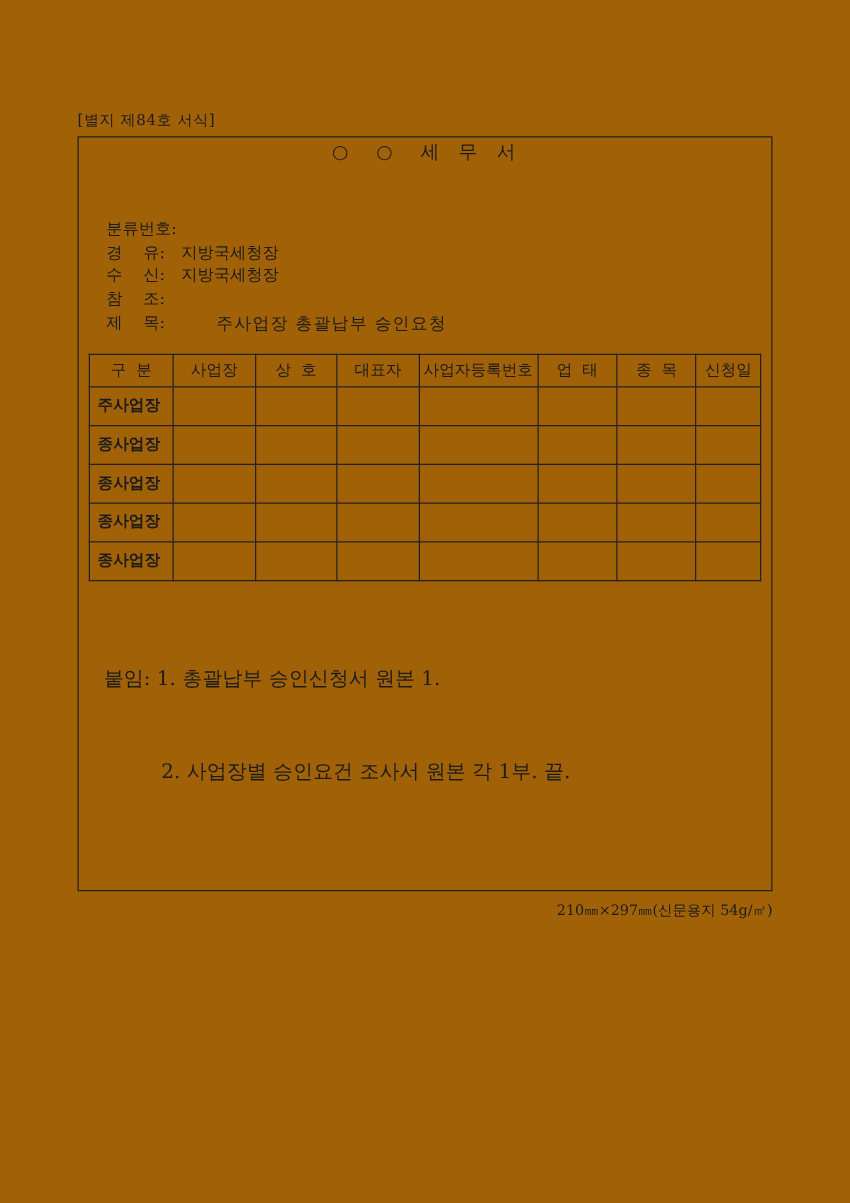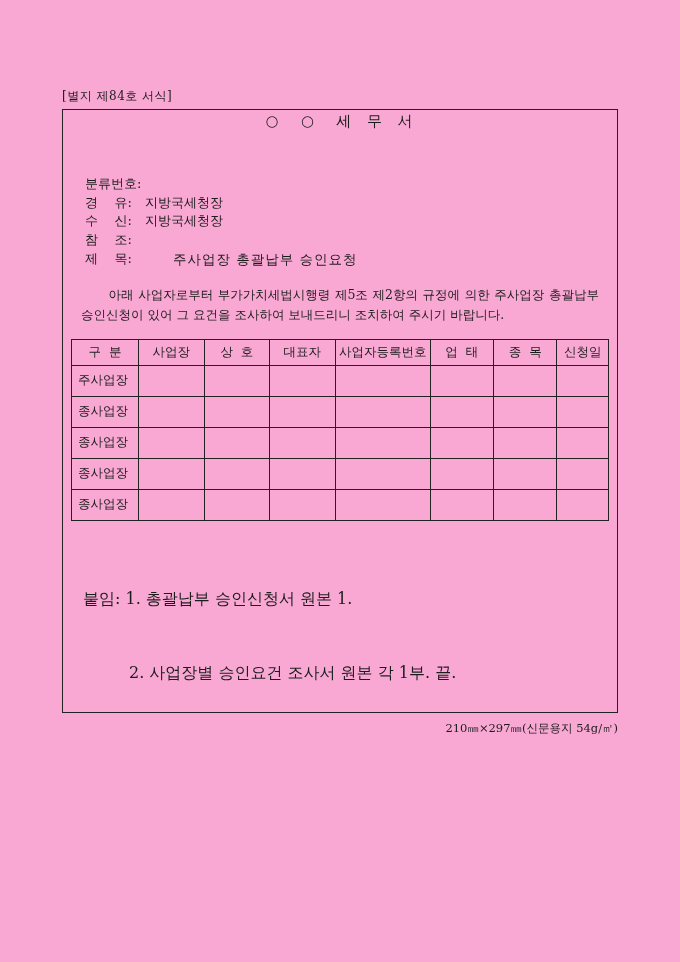--- a/index.html
+++ b/index.html
@@ -1,20 +1,20 @@
 <!DOCTYPE html>
 <html><head>
 <meta charset="utf-8">
 <style>
   * { margin: 0; padding: 0; box-sizing: border-box; }
   html, body { background: #ffffff; }
   .page {
     width: 680px;
     height: 962px;
-    background: #f9a8d4;
+    background: #a16207;
     color: #1c1c1c;
     font-family: "DejaVu Serif", "Liberation Serif", serif;
     position: relative;
     padding: 88px 62px 0 62px;
   }
   .form-label {
     font-size: 12px;
     margin-bottom: 4px;
     letter-spacing: 0.5px;
   }
@@ -51,21 +51,21 @@
     text-align: justify;
     word-break: keep-all;
   }
   .doc-table {
     width: calc(100% - 16px);
     margin: 14px 8px 0 8px;
     border-collapse: collapse;
     table-layout: fixed;
     font-size: 12.5px;
   }
-  .doc-table th, .doc-table td { border: 1px solid #222; }
+  .doc-table th, .doc-table td { border: 1px solid #222; font-weight: bold; }
   .doc-table th {
     font-weight: normal;
     height: 26px;
     text-align: center;
     white-space: pre;
     overflow: hidden;
   }
   .doc-table td { height: 31px; }
   .doc-table td.cat { padding-left: 6px; text-align: left; white-space: pre; }
   .attachments {
@@ -115,21 +115,20 @@
       <div class="field-row">
         <span class="field-label">참    조:</span>
         <span class="field-value"></span>
       </div>
       <div class="field-row subject">
         <span class="field-label">제    목:</span>
         <span class="field-value">주사업장 총괄납부 승인요청</span>
       </div>
     </div>
 
-    <p class="body-text">아래 사업자로부터 부가가치세법시행령 제5조 제2항의 규정에 의한 주사업장 총괄납부 승인신청이 있어 그 요건을 조사하여 보내드리니 조치하여 주시기 바랍니다.</p>
 
     <table class="doc-table">
       <colgroup>
         <col style="width:12.5%">
           <col style="width:12.2%">
           <col style="width:12.2%">
           <col style="width:12.2%">
         <col style="width:17.7%">
           <col style="width:11.8%">
           <col style="width:11.8%">

